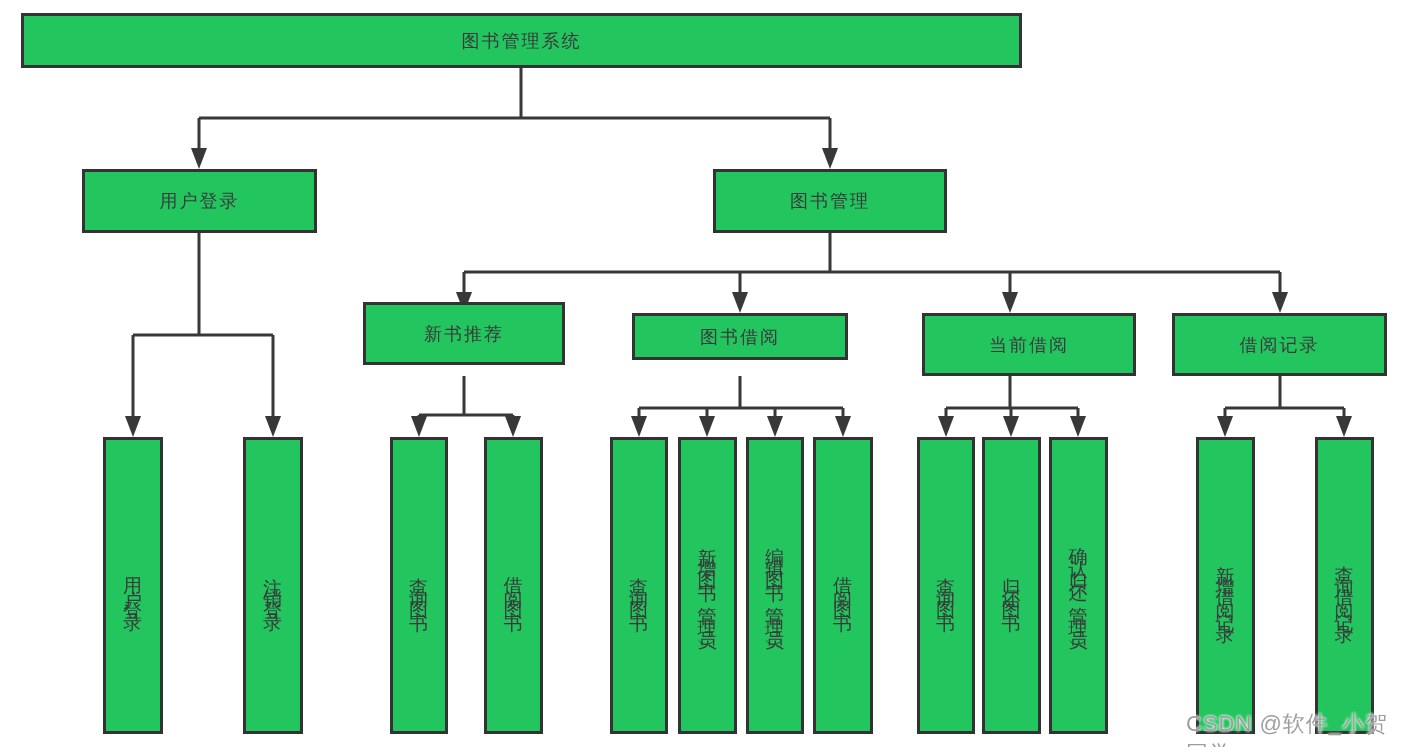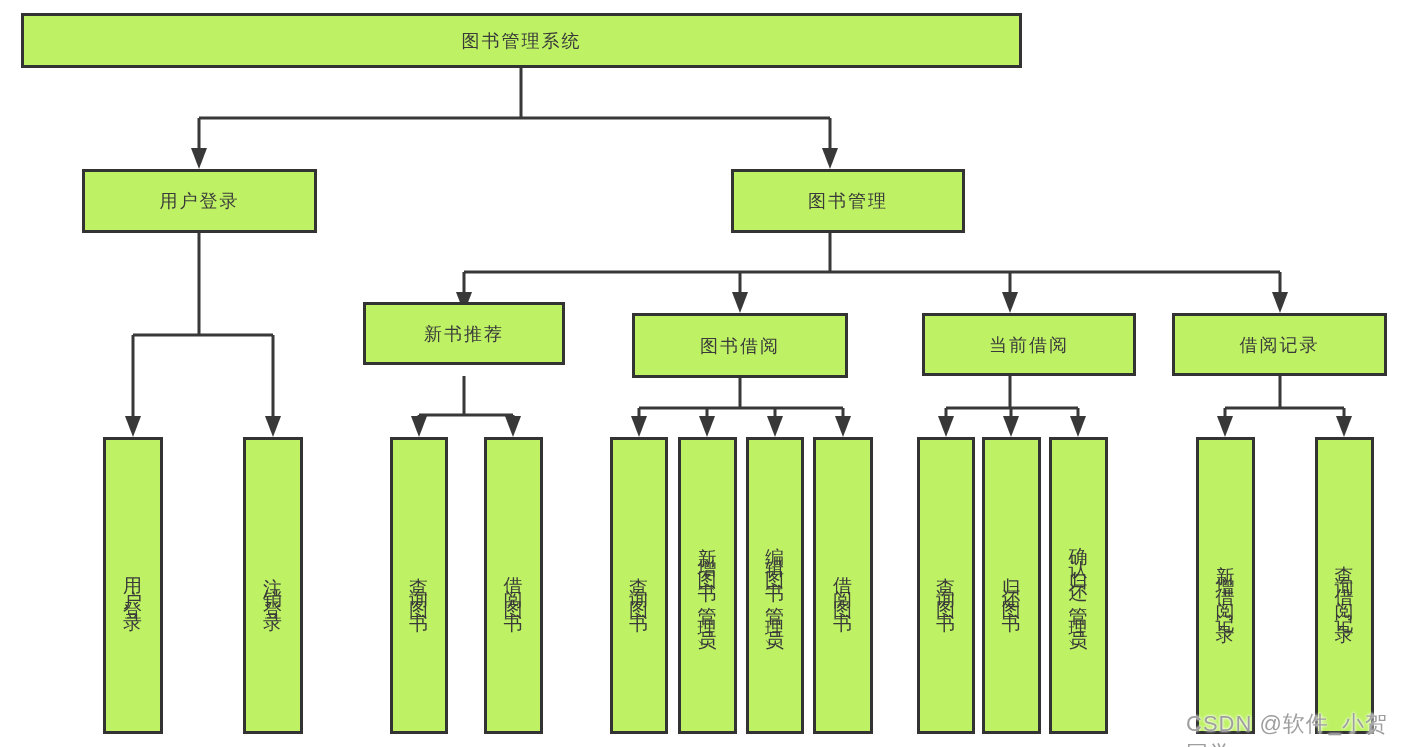--- a/index.html
+++ b/index.html
@@ -2,21 +2,21 @@
 <html><head>
 <meta charset="utf-8">
 <style>
   html,body{margin:0;padding:0;background:#ffffff;}
   .canvas{
     position:relative;width:1405px;height:747px;background:#ffffff;
     font-family:"Liberation Sans","DejaVu Sans",sans-serif;overflow:hidden;
   }
   .connectors{position:absolute;left:0;top:0;z-index:1;}
   .node{
-    position:absolute;box-sizing:border-box;background:#bef264;
+    position:absolute;box-sizing:border-box;background:#22c55e;
     border:3px solid #333333;display:flex;align-items:center;justify-content:center;
     color:#3a3a3a;font-size:18px;letter-spacing:2px;z-index:2;
     white-space:nowrap;
   }
   .leaf{
     writing-mode:vertical-rl;text-orientation:mixed;
     font-size:19px;letter-spacing:12px;line-height:1;
     white-space:normal;
   }
   .watermark{
@@ -58,24 +58,24 @@
       <polygon points="1003,416 1019,416 1011,437"></polygon>
       <polygon points="1070,416 1086,416 1078,437"></polygon>
       <polygon points="1217,416 1233,416 1225,437"></polygon>
       <polygon points="1336,416 1352,416 1344,437"></polygon>
     </g>
   </svg>
 
   <div class="node" style="left:21px;top:13px;width:1001px;height:55px;">图书管理系统</div>
 
   <div class="node" style="left:82px;top:169px;width:235px;height:64px;">用户登录</div>
-  <div class="node" style="left:713px;top:169px;width:234px;height:64px;margin-left:18px;">图书管理</div>
+  <div class="node" style="left:713px;top:169px;width:234px;height:64px;">图书管理</div>
 
   <div class="node" style="left:363px;top:302px;width:202px;height:63px;">新书推荐</div>
-  <div class="node" style="left:632px;top:313px;width:216px;height:65px;">图书借阅</div>
+  <div class="node" style="left:632px;top:313px;width:216px;height:47px;">图书借阅</div>
   <div class="node" style="left:903px;top:313px;width:214px;height:63px;margin-left:19px;">当前借阅</div>
   <div class="node" style="left:1172px;top:313px;width:215px;height:63px;">借阅记录</div>
 
   <div class="node leaf" style="left:103px;top:437px;width:60px;height:297px;">用户登录</div>
   <div class="node leaf" style="left:243px;top:437px;width:60px;height:297px;">注销登录</div>
 
   <div class="node leaf" style="left:390px;top:437px;width:58px;height:297px;">查询图书</div>
   <div class="node leaf" style="left:484px;top:437px;width:59px;height:297px;">借阅图书</div>
 
   <div class="node leaf" style="left:610px;top:437px;width:58px;height:297px;">查询图书</div>

